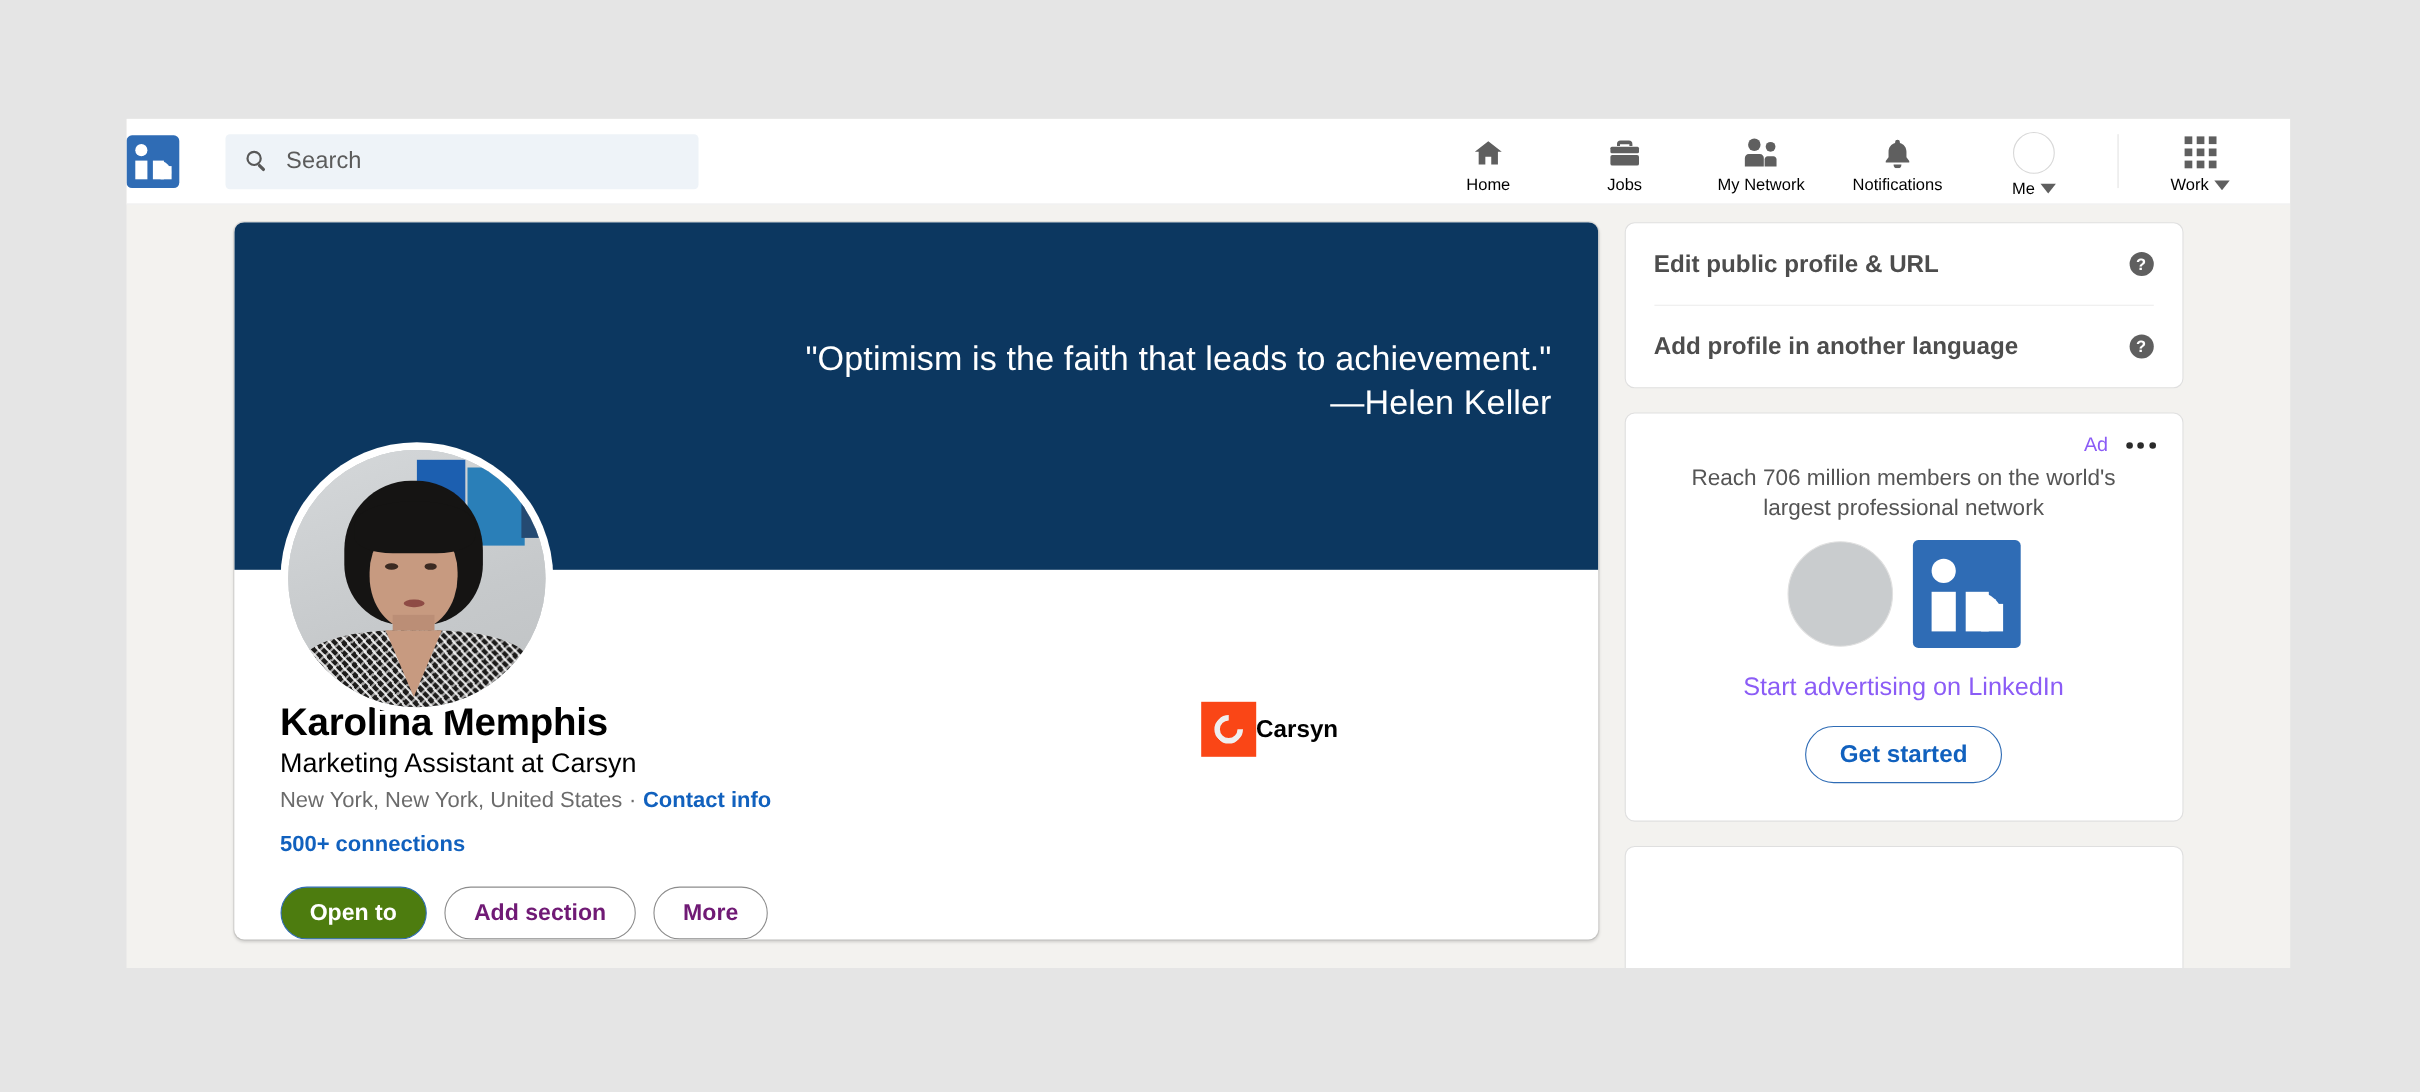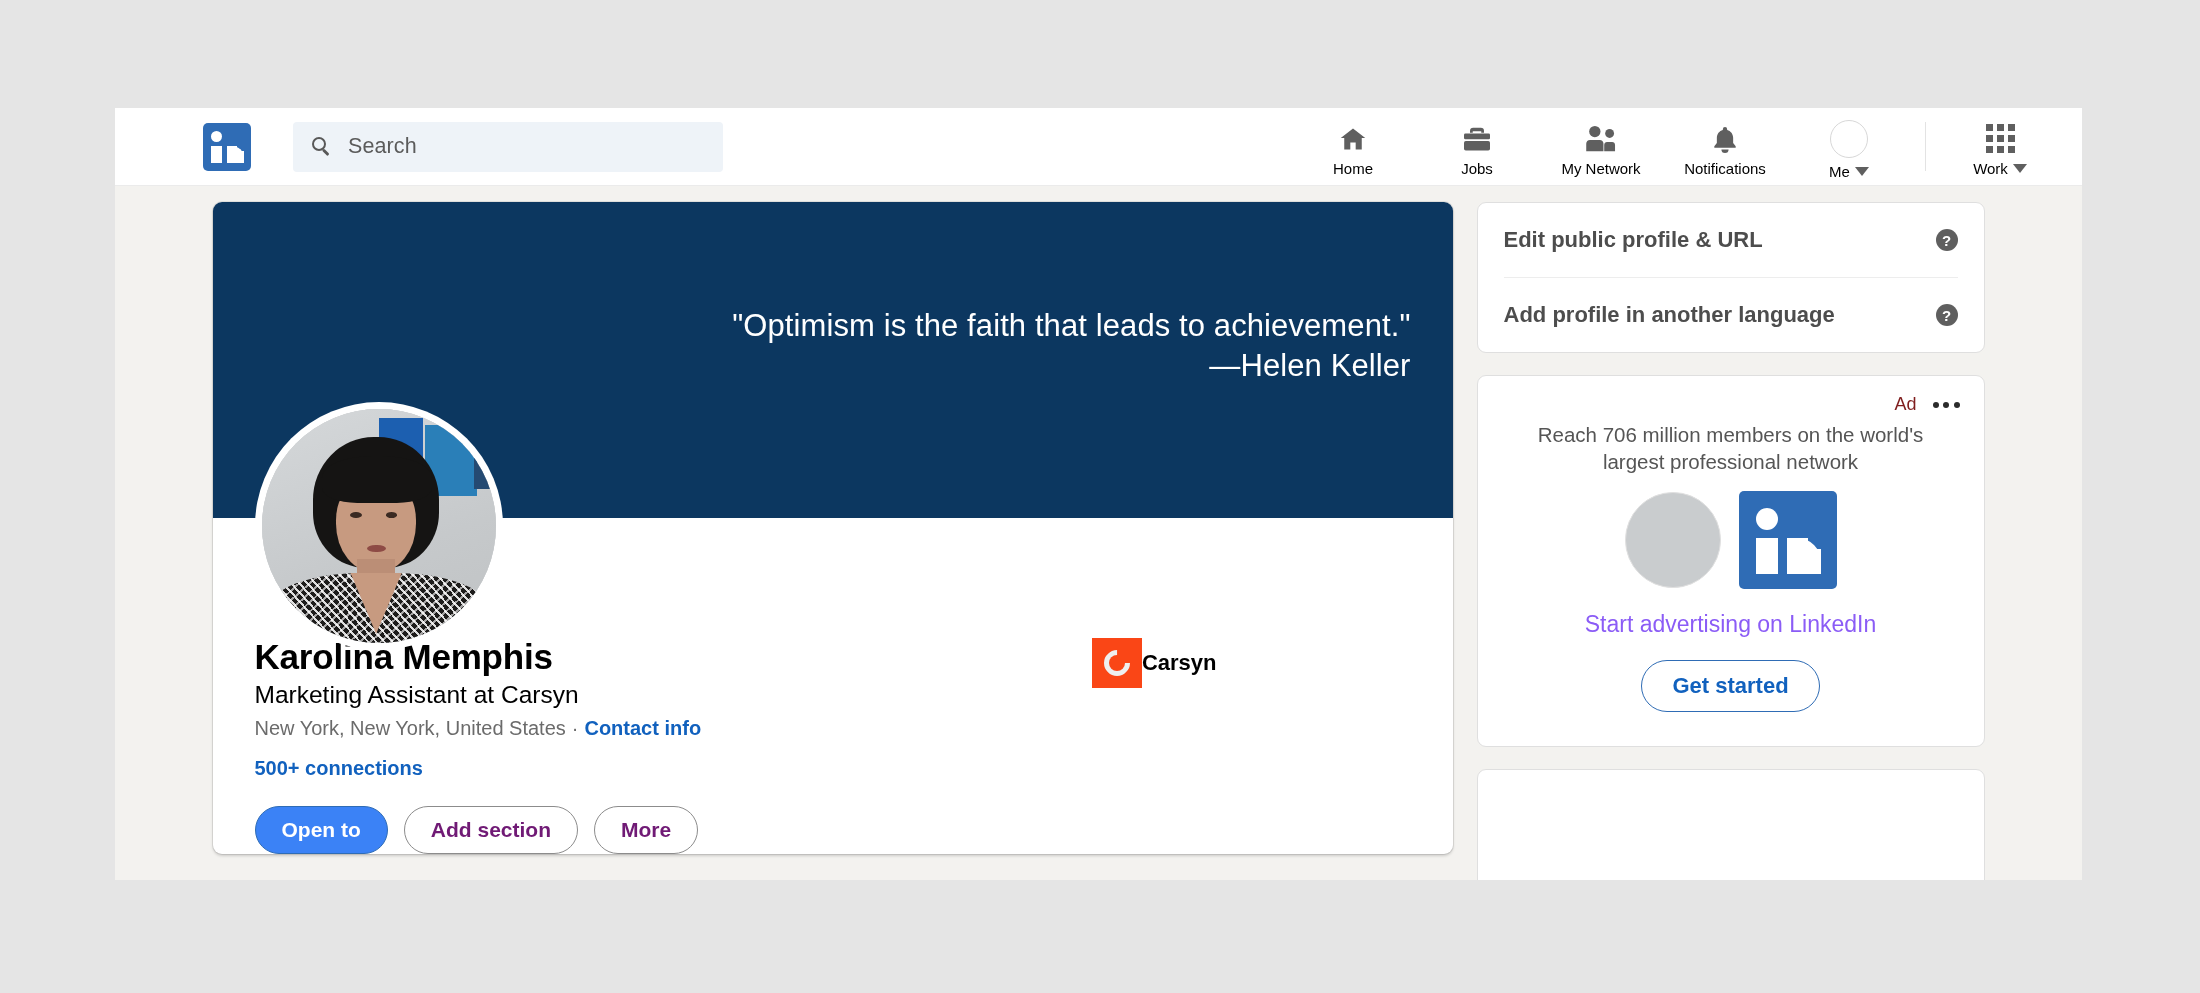--- a/index.html
+++ b/index.html
@@ -29,21 +29,20 @@
     height: 78px;
     background: #ffffff;
     border-bottom: 1px solid #ebebeb;
     display: flex;
     align-items: center;
   }
 
   .nav-left {
     display: flex;
     align-items: center;
-    padding-left: 88px;
   }
 
   .li-logo {
     width: 48px; height: 48px;
     background: #2f6cb5;
     border-radius: 5px;
     position: relative;
     flex: none;
   }
   .li-logo .dot {
@@ -233,21 +232,21 @@
   #action-row { display: flex; gap: 16px; margin-top: 26px; }
   .btn {
     height: 48px;
     border-radius: 26px;
     display: flex; align-items: center; justify-content: center;
     font-size: 21px; font-weight: bold;
     cursor: pointer;
     padding: 0 26px;
     white-space: nowrap;
   }
-  .btn-primary { background: #3b82f6; color: #fff; border: 1px solid #2f6cb5; }
+  .btn-primary { background: #4d7c0f; color: #fff; border: 1px solid #2f6cb5; }
   .btn-outline { background: #fff; color: #701a75; border: 1.6px solid #8c8c8c; }
 
   
   #company-chip {
     position: absolute;
     right: 236px;
     top: 120px;
     display: flex; align-items: center; 
     cursor: pointer;
   }
@@ -290,21 +289,21 @@
     display: flex; align-items: center; justify-content: center;
     flex: none; cursor: pointer;
   }
 
   
   #ad-card { padding: 18px 22px 34px 22px; }
   #ad-top {
     display: flex; align-items: center; justify-content: flex-end;
     gap: 14px;
   }
-  #ad-label { font-size: 18px; color: #7f1d1d; }
+  #ad-label { font-size: 18px; color: #8b5cf6; }
   #ad-menu {
     display: flex; gap: 4.5px; cursor: pointer; padding: 4px 2px;
   }
   #ad-menu i { width: 6px; height: 6px; border-radius: 50%; background: #2b2b2b; display: block; }
 
   #ad-headline {
     margin-top: 6px;
     font-size: 20.5px; color: #555; text-align: center;
     line-height: 1.32;
     padding: 0 12px;

